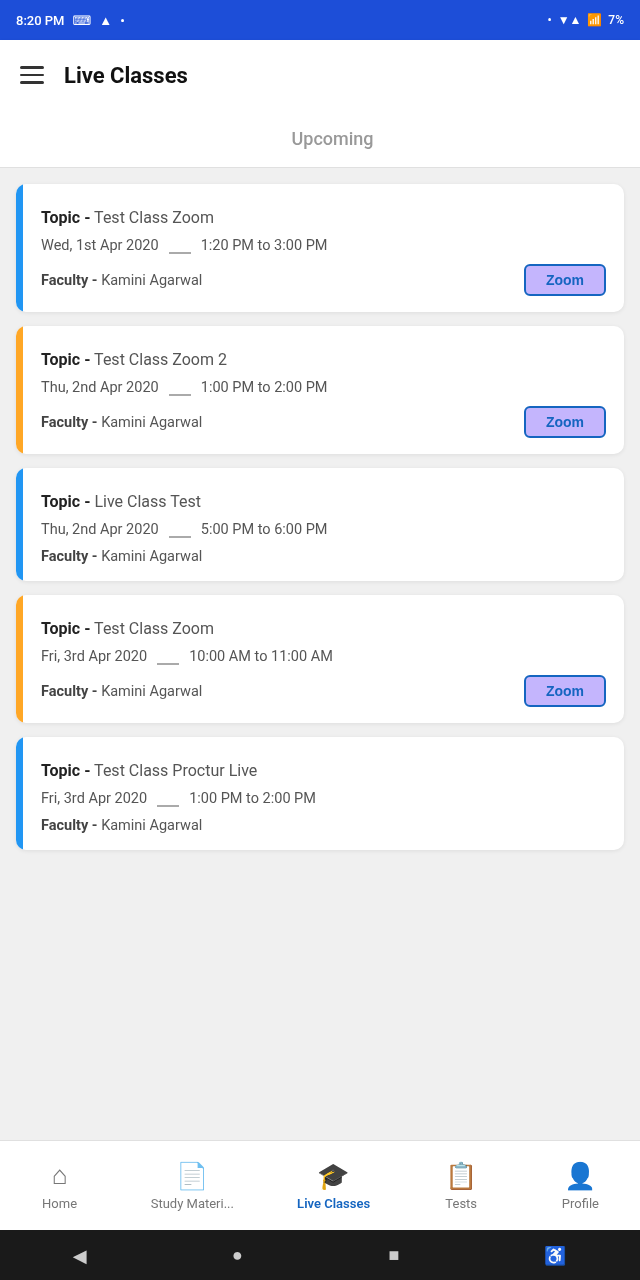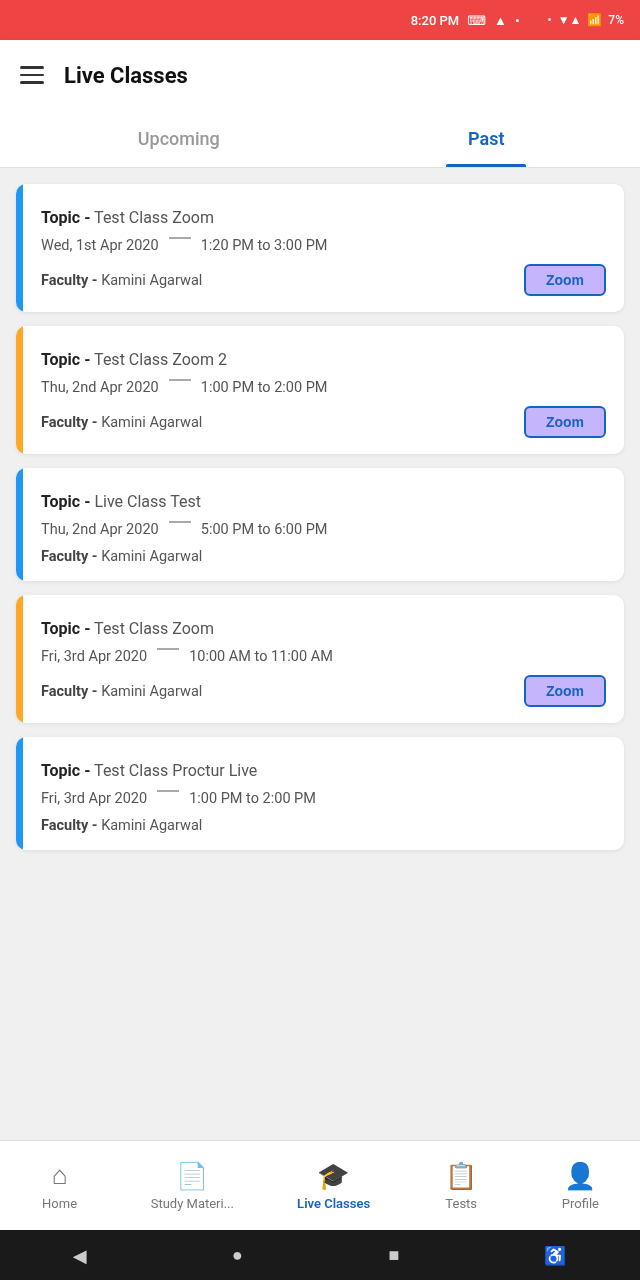--- a/index.html
+++ b/index.html
@@ -8,30 +8,29 @@
       width: 640px;
       min-height: 1280px;
       font-family: 'Roboto', Arial, sans-serif;
       background: #f0f0f0;
       display: flex;
       flex-direction: column;
     }
 
     
     .status-bar {
-      background: #ef4444;
+      background: #1d4ed8;
       color: white;
       height: 40px;
       display: flex;
       align-items: center;
-      justify-content: flex-end;
+      justify-content: space-between;
       padding: 0 16px;
       font-size: 13px;
       font-weight: 500;
-      gap: 28px;
     }
     .status-left { display: flex; align-items: center; gap: 8px; }
     .status-right { display: flex; align-items: center; gap: 6px; font-size: 12px; }
 
     
     .header {
       background: white;
       height: 70px;
       display: flex;
       align-items: center;
@@ -122,21 +121,21 @@
     .card-topic {
       font-size: 16px;
       color: #222;
       margin-bottom: 10px;
     }
     .card-topic span.label { font-weight: 700; }
     .card-topic span.value { color: #555; font-weight: 400; }
 
     .card-datetime {
       display: flex;
-      align-items: flex-start;
+      align-items: flex-end;
       font-size: 14.5px;
       color: #555;
       margin-bottom: 10px;
       gap: 10px;
     }
     .card-datetime .dash {
       display: inline-block;
       width: 22px;
       height: 2px;
       background: #aaa;
@@ -244,23 +243,20 @@
     <span></span>
     <span></span>
   </div>
   <span class="header-title">Live Classes</span>
 </div>
 
 <div class="tabs">
   <div class="tab">
     <span>Upcoming</span>
   </div>
-  <div class="tab active">
-    <span>Past</span>
-  </div>
 </div>
 
 <div class="content">
 <div class="card">
       <div class="card-accent blue"></div>
       <div class="card-body">
         <div class="card-topic"><span class="label">Topic -</span> <span class="value">Test Class Zoom</span></div>
         <div class="card-datetime">
           <span>Wed, 1st Apr 2020</span>
           <span class="dash"></span>

